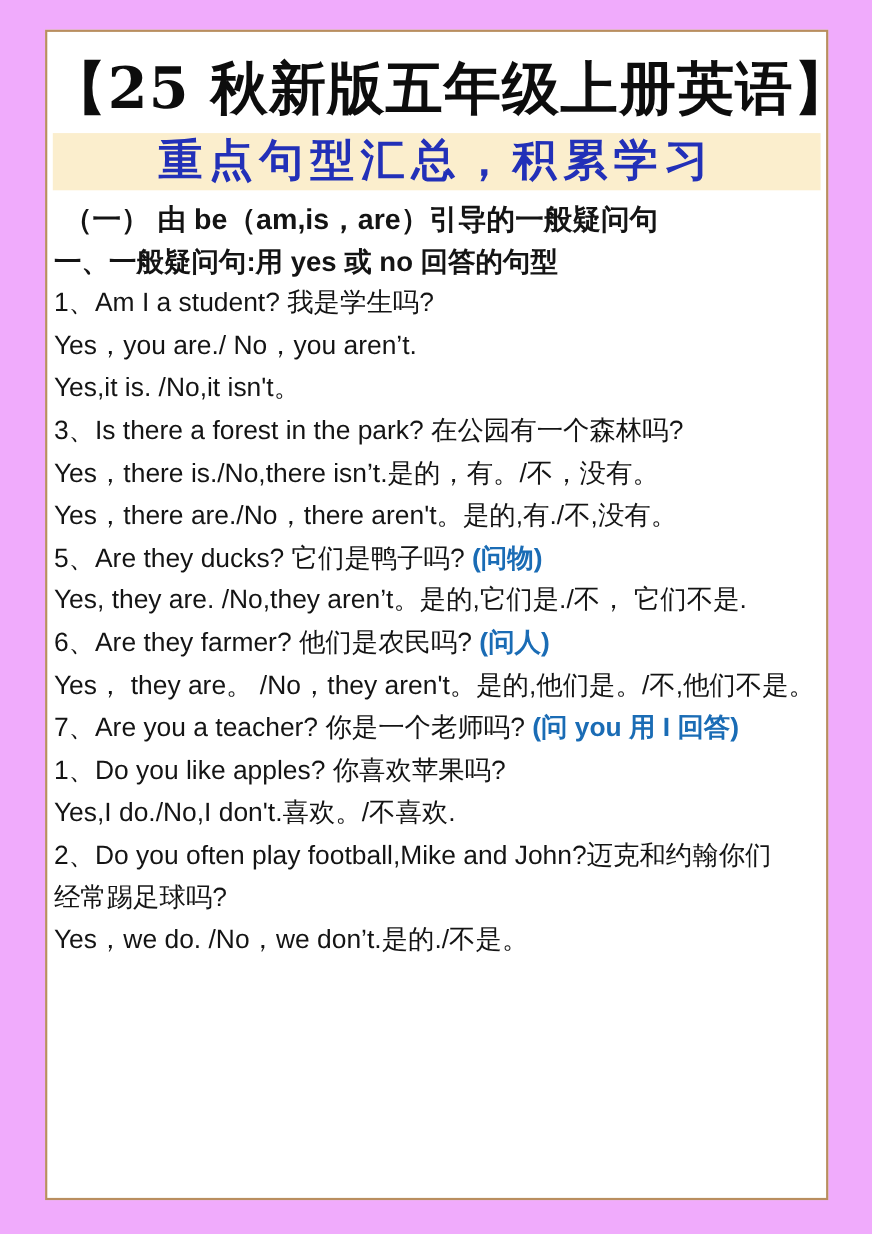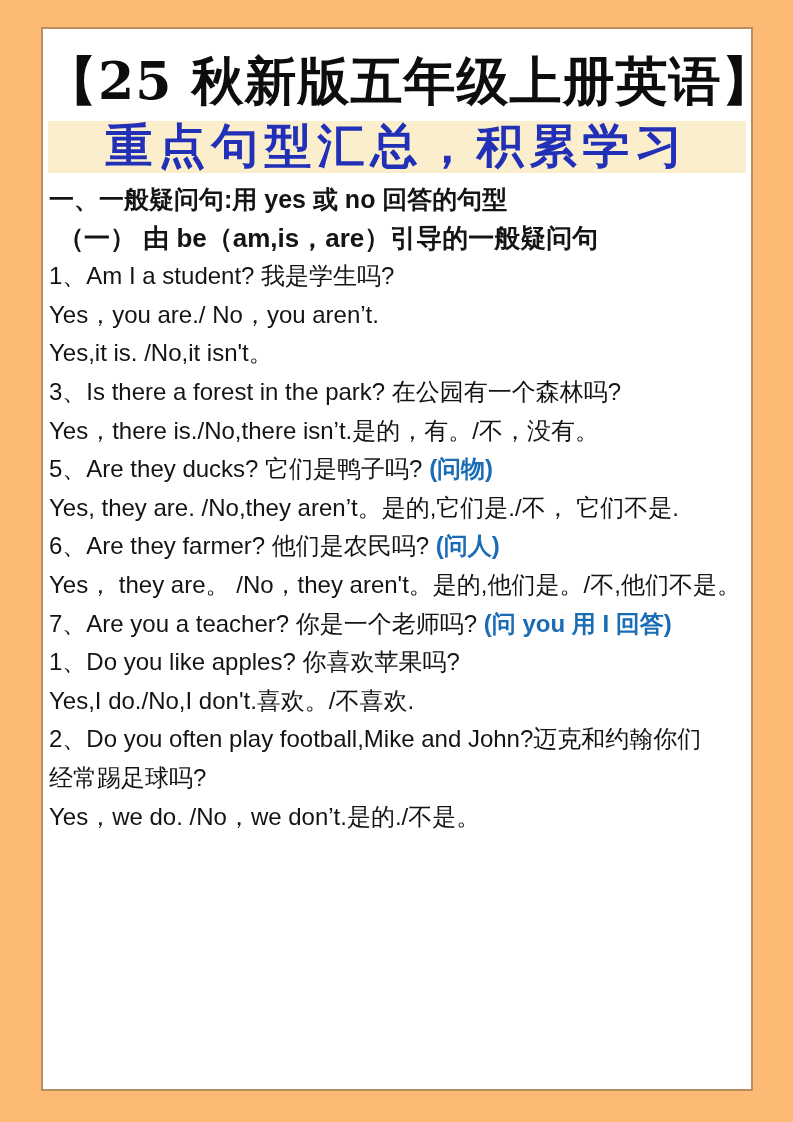--- a/index.html
+++ b/index.html
@@ -1,19 +1,19 @@
 <!DOCTYPE html>
 <html><head>
 <meta charset="utf-8">
 <style>
   html,body{margin:0;padding:0;background:#ffffff;}
   .page{
     position:relative;
     width:793px;height:1122px;
-    background:#fdba74;
+    background:#f0abfc;
     font-family:"Liberation Sans","DejaVu Sans",sans-serif;
     overflow:hidden;
   }
   .frame{
     position:absolute;
     left:41px;top:27px;
     width:712px;height:1064px;
     border:2px solid #b98e5f;
     background:#ffffff;
     box-sizing:border-box;
@@ -31,21 +31,21 @@
   }
   .subtitle-bar{
     margin:10px 5px 0 5px;
     background:#fbeecd;
     text-align:center;
     padding:5px 0 7px 0;
   }
   .subtitle-text{
     font-family:"DejaVu Serif","Liberation Serif",serif;
     font-weight:bold;
-    font-size:47px;
+    font-size:40px;
     line-height:40px;
     color:#2230b8;
     letter-spacing:6px;
   }
   .content{
     padding:7px 4px 0 6px;
     color:#141414;
   }
   .line{
     font-size:24px;
@@ -74,27 +74,28 @@
 </head>
 <body>
 
 <div class="page">
   <div class="frame">
     <div class="doc-title">【25 秋新版五年级上册英语】</div>
     <div class="subtitle-bar">
       <span class="subtitle-text">重点句型汇总，积累学习</span>
     </div>
     <div class="content" id="doc-lines">
+        <div class="line heading-red"><span class="seg body">（一） 由 be（am,is，are）引导的一般疑问句</span></div>
         <div class="line heading-black"><span class="seg body">一、一般疑问句:用 yes 或 no 回答的句型</span></div>
-        <div class="line heading-red"><span class="seg body">（一） 由 be（am,is，are）引导的一般疑问句</span></div>
         <div class="line body"><span class="seg body">1、Am I a student?  我是学生吗?</span></div>
         <div class="line body"><span class="seg body">Yes，you are./ No，you aren’t.</span></div>
         <div class="line body"><span class="seg body">Yes,it is. /No,it isn't。</span></div>
         <div class="line body"><span class="seg body">3、Is there a forest in the park?  在公园有一个森林吗?</span></div>
         <div class="line body"><span class="seg body">Yes，there is./No,there isn’t.是的，有。/不，没有。</span></div>
+        <div class="line body"><span class="seg body">Yes，there are./No，there aren't。是的,有./不,没有。</span></div>
         <div class="line body"><span class="seg body">5、Are they ducks?  它们是鸭子吗?   </span><span class="seg blue">(问物)</span></div>
         <div class="line body"><span class="seg body">Yes, they are. /No,they aren’t。是的,它们是./不， 它们不是.</span></div>
         <div class="line body"><span class="seg body">6、Are they farmer?  他们是农民吗? </span><span class="seg blue">(问人)</span></div>
         <div class="line body"><span class="seg body">Yes，  they are。  /No，they aren't。是的,他们是。/不,他们不是。</span></div>
         <div class="line body"><span class="seg body">7、Are you a teacher?  你是一个老师吗? </span><span class="seg blue">(问 you 用 I 回答)</span></div>
         <div class="line body"><span class="seg body">1、Do you like apples?  你喜欢苹果吗?</span></div>
         <div class="line body"><span class="seg body">Yes,I do./No,I don't.喜欢。/不喜欢.</span></div>
         <div class="line body"><span class="seg body">2、Do you often play football,Mike and John?迈克和约翰你们</span></div>
         <div class="line body"><span class="seg body">经常踢足球吗?</span></div>
         <div class="line body"><span class="seg body">Yes，we do. /No，we don’t.是的./不是。</span></div>

